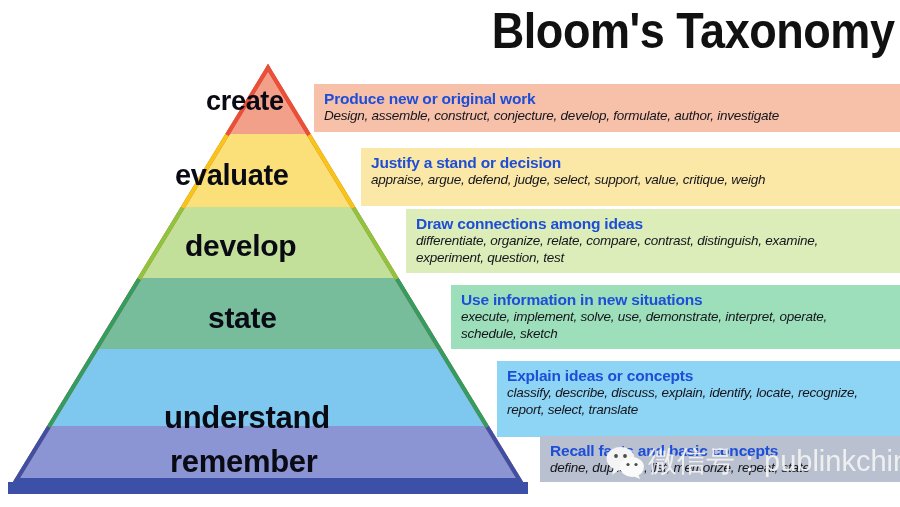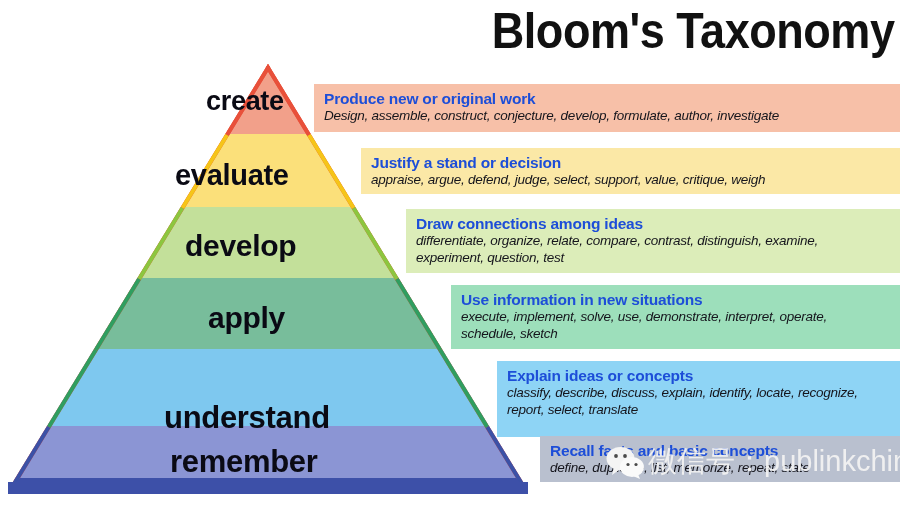--- a/index.html
+++ b/index.html
@@ -152,31 +152,31 @@
           <line x1="47.06103286384976" y1="370" x2="8" y2="434" stroke="#3b51a6" stroke-width="8"></line>
           <line x1="488.93896713615027" y1="370" x2="528" y2="434" stroke="#3b51a6" stroke-width="8"></line>
         </g>
         <polygon id="base-band" points="8,434 528,434 516,422 20,422" fill="#3d50a8"></polygon>
         <rect id="base-bar" x="8" y="426" width="520" height="12" fill="#3d50a8"></rect>
       </svg>
 
     <span class="tier-label" style="left:206px; top:30px;  font-size:27px;">create</span>
     <span class="tier-label" style="left:175px; top:103px; font-size:29px;">evaluate</span>
     <span class="tier-label" style="left:185px; top:173px; font-size:30px;">develop</span>
-    <span class="tier-label" style="left:208px; top:245px; font-size:30px;">apply</span>
+    <span class="tier-label" style="left:208px; top:245px; font-size:30px;">state</span>
     <span class="tier-label" style="left:164px; top:316px; font-size:31px;margin-top:28px;">understand</span>
     <span class="tier-label" style="left:170px; top:388px; font-size:31px;">remember</span>
   </div>
 
   <div class="callout" style="left: 314px; top: 84px; width: 586px; height: 48px; background: rgb(247, 192, 168);">
     <div class="c-head">Produce new or original work</div>
     <div class="c-verbs">Design, assemble, construct, conjecture, develop, formulate, author, investigate</div>
   </div>
 
-  <div class="callout" style="left: 361px; top: 148px; width: 539px; height: 46px; background: rgb(251, 232, 166);">
+  <div class="callout" style="left: 361px; top: 148px; width: 539px; height: 58px; background: rgb(251, 232, 166);">
     <div class="c-head">Justify a stand or decision</div>
     <div class="c-verbs">appraise, argue, defend, judge, select, support, value, critique, weigh</div>
   </div>
 
   <div class="callout" style="left: 406px; top: 209px; width: 494px; height: 64px; background: rgb(220, 237, 185);">
     <div class="c-head">Draw connections among ideas</div>
     <div class="c-verbs">differentiate, organize, relate, compare, contrast, distinguish, examine, experiment, question, test</div>
   </div>
 
   <div class="callout" style="left: 451px; top: 285px; width: 449px; height: 64px; background: rgb(157, 223, 187);">

